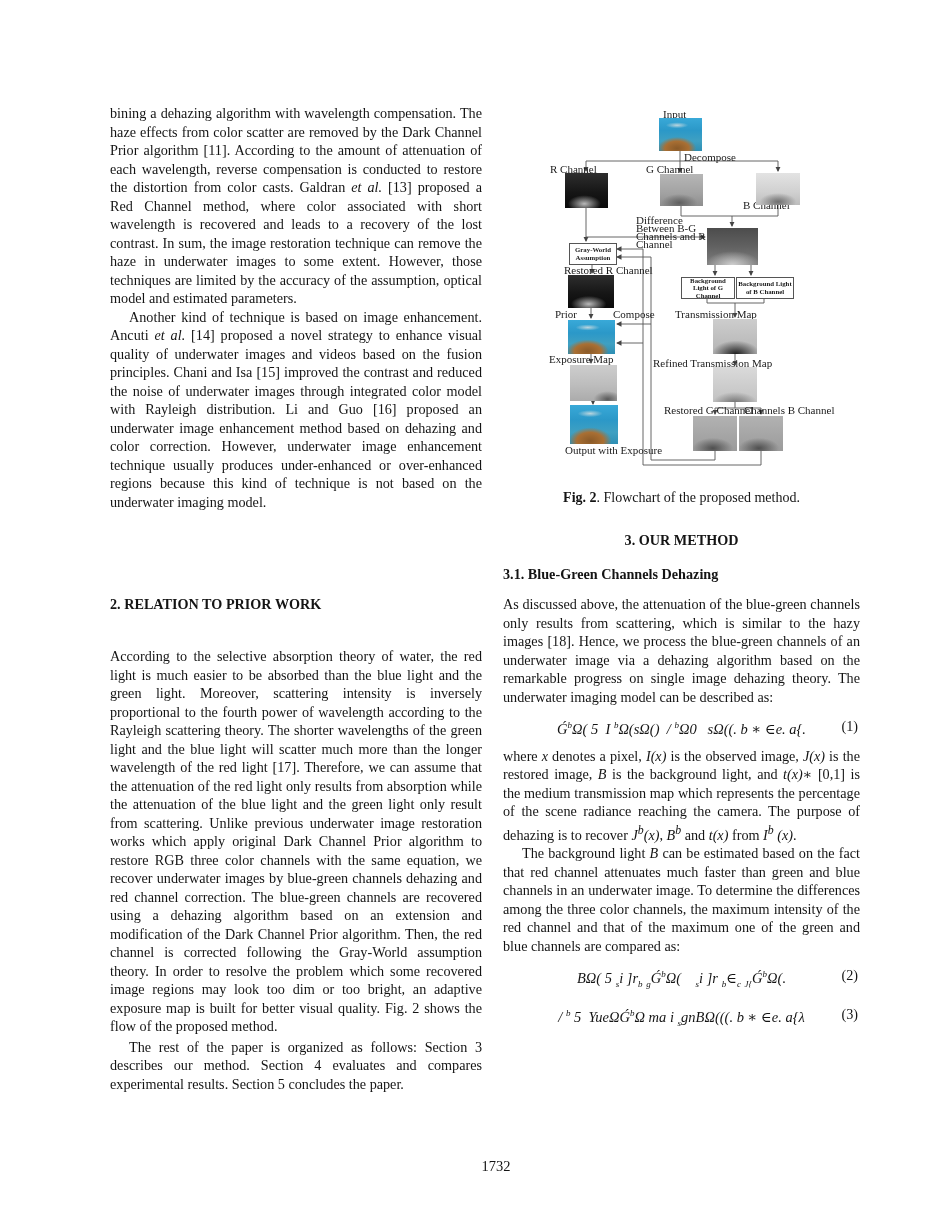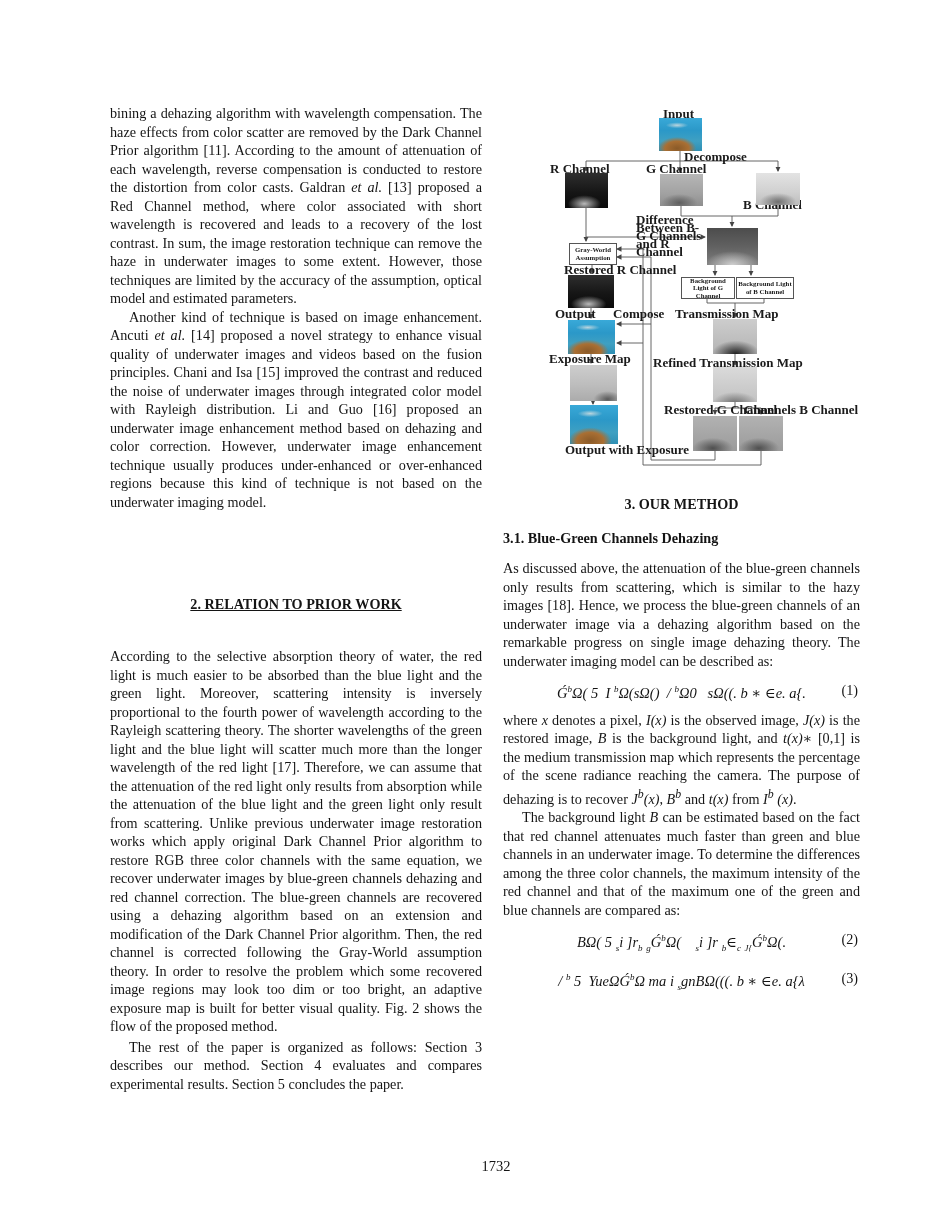--- a/index.html
+++ b/index.html
@@ -4,35 +4,35 @@
 <style>
   html,body{margin:0;padding:0;background:#e8e8e8;}
   .page{position:relative;width:952px;height:1232px;background:#ffffff;margin:0 auto;
         font-family:"Liberation Serif","DejaVu Serif",serif;color:#141414;overflow:hidden;}
   .col{position:absolute;top:104px;}
   .col-left{left:110px;width:372px;}
   .col-right{left:503px;width:357px;top:106px;}
   p.body{font-size:14.2px;line-height:18.5px;text-align:justify;margin:0;}
   p.indent{text-indent:19px;}
   .mt-para{margin-top:15px;}
-  h2.sec{font-size:14.2px;font-weight:bold;text-align:center;margin:85px 0 34px 0;text-decoration:underline;}
+  h2.sec{font-size:14.2px;font-weight:bold;margin:85px 0 34px 0;}
   h2.sec3{font-size:14.2px;font-weight:bold;text-align:center;margin:26px 0 0 0;}
   h3.subsec{font-size:14.2px;font-weight:bold;text-align:left;margin:17px 0 12px 0;}
   .caption{font-size:14px;text-align:center;margin-top:20px;}
   .equation{position:relative;font-size:14.5px;text-align:center;margin:9px 0 8px 0;line-height:20px;}
   .equation .eq-body{font-style:italic;}
   .equation sup{font-size:9px;}
   .equation sub{font-size:9px;}
   .eq-num{position:absolute;right:2px;top:1px;font-style:normal;font-size:14.2px;}
   .page-number{position:absolute;left:0;right:0;top:1158px;text-align:center;font-size:14.5px;padding-left:40px;}
 
   
   .flowchart{position:relative;width:357px;height:364px;}
   .fl-svg{position:absolute;left:0;top:0;}
-  .fl-label{position:absolute;font-size:13px;font-weight:bold;line-height:8px;white-space:nowrap;color:#1a1a1a;}
+  .fl-label{position:absolute;font-size:11px;font-weight:normal;line-height:8px;white-space:nowrap;color:#1a1a1a;}
   .fl-label.wrap{white-space:normal;text-align:left;}
   .fl-box{position:absolute;border:1px solid #555;background:#fff;display:flex;align-items:center;justify-content:center;
           text-align:center;font-size:6.8px;font-weight:bold;line-height:7.6px;color:#1a1a1a;}
   .fl-img{position:absolute;}
   .img-color{background:
       radial-gradient(ellipse 26% 9% at 42% 22%, rgba(210,222,224,.85) 0%, rgba(210,222,224,0) 100%),
       radial-gradient(ellipse 62% 48% at 42% 92%, #8a5a28 0%, #a96f33 45%, rgba(169,111,51,0) 72%),
       linear-gradient(180deg,#39a9d8 0%,#2b98c8 38%,#3fa0c2 70%,#2e8fb4 100%);}
   .img-r{background:
       radial-gradient(ellipse 55% 35% at 45% 88%, #b9b9b9 0%, rgba(110,110,110,0) 70%),
@@ -115,21 +115,21 @@
         </g>
       </svg>
 
       <div class="fl-label" style="left:160px;top:4px;">Input</div>
       <div class="fl-label" style="left:181px;top:47px;">Decompose</div>
       <div class="fl-label" style="left:47px;top:59px;">R Channel</div>
       <div class="fl-label" style="left:143px;top:59px;">G Channel</div>
       <div class="fl-label" style="left:240px;top:59px;margin-top:36px;">B Channel</div>
       <div class="fl-label wrap" style="left:133px;top:110px;width:70px;">Difference Between B-G Channels and R Channel</div>
       <div class="fl-label" style="left:61px;top:160px;">Restored R Channel</div>
-      <div class="fl-label" style="left:52px;top:204px;">Output</div>
+      <div class="fl-label" style="left:52px;top:204px;">Prior</div>
       <div class="fl-label" style="left:110px;top:204px;">Compose</div>
       <div class="fl-label" style="left:172px;top:204px;">Transmission Map</div>
       <div class="fl-label" style="left:46px;top:249px;">Exposure Map</div>
       <div class="fl-label" style="left:150px;top:253px;">Refined Transmission Map</div>
       <div class="fl-label" style="left:62px;top:340px;">Output with Exposure</div>
       <div class="fl-label" style="left:161px;top:300px;">Restored G Channel</div>
       <div class="fl-label" style="left:241px;top:300px;">Channels B Channel</div>
 
       <div class="fl-box" style="left:66px;top:137px;width:46px;height:20px;">Gray-World Assumption</div>
       <div class="fl-box" style="left:178px;top:171px;width:52px;height:20px;">Background Light of G Channel</div>
@@ -143,20 +143,21 @@
       <div class="fl-img img-r" style="left:65px;top:169px;width:46px;height:33px;"></div>
       <div class="fl-img img-color" style="left:65px;top:214px;width:47px;height:34px;"></div>
       <div class="fl-img img-tm" style="left:210px;top:213px;width:44px;height:35px;"></div>
       <div class="fl-img img-exp" style="left:67px;top:259px;width:47px;height:36px;"></div>
       <div class="fl-img img-rtm" style="left:210px;top:261px;width:44px;height:35px;"></div>
       <div class="fl-img img-color" style="left:67px;top:299px;width:48px;height:39px;"></div>
       <div class="fl-img img-rg" style="left:190px;top:310px;width:44px;height:35px;"></div>
       <div class="fl-img img-rg" style="left:236px;top:310px;width:44px;height:35px;"></div>
     </div>
 
+    <div class="caption"><b>Fig. 2</b>. Flowchart of the proposed method.</div>
 
     <h2 class="sec3">3.  OUR METHOD</h2>
     <h3 class="subsec">3.1.  Blue-Green Channels Dehazing</h3>
 
     <p class="body">As discussed above, the attenuation of the blue-green channels only results from scattering, which is similar to the hazy images [18].  Hence, we process the blue-green channels of an underwater image via a dehazing algorithm based on the remarkable progress on single image dehazing theory.  The underwater imaging model can be described as:</p>
 
     <div class="equation">
       <span class="eq-body">Ǵ<sup>b</sup>Ω( 5&nbsp; I&nbsp;<sup>b</sup>Ω(sΩ()&nbsp; / <sup>b</sup>Ω0&nbsp;&nbsp; sΩ((. b ∗ ∈e. a{.</span>
       <span class="eq-num">(1)</span>
     </div>

